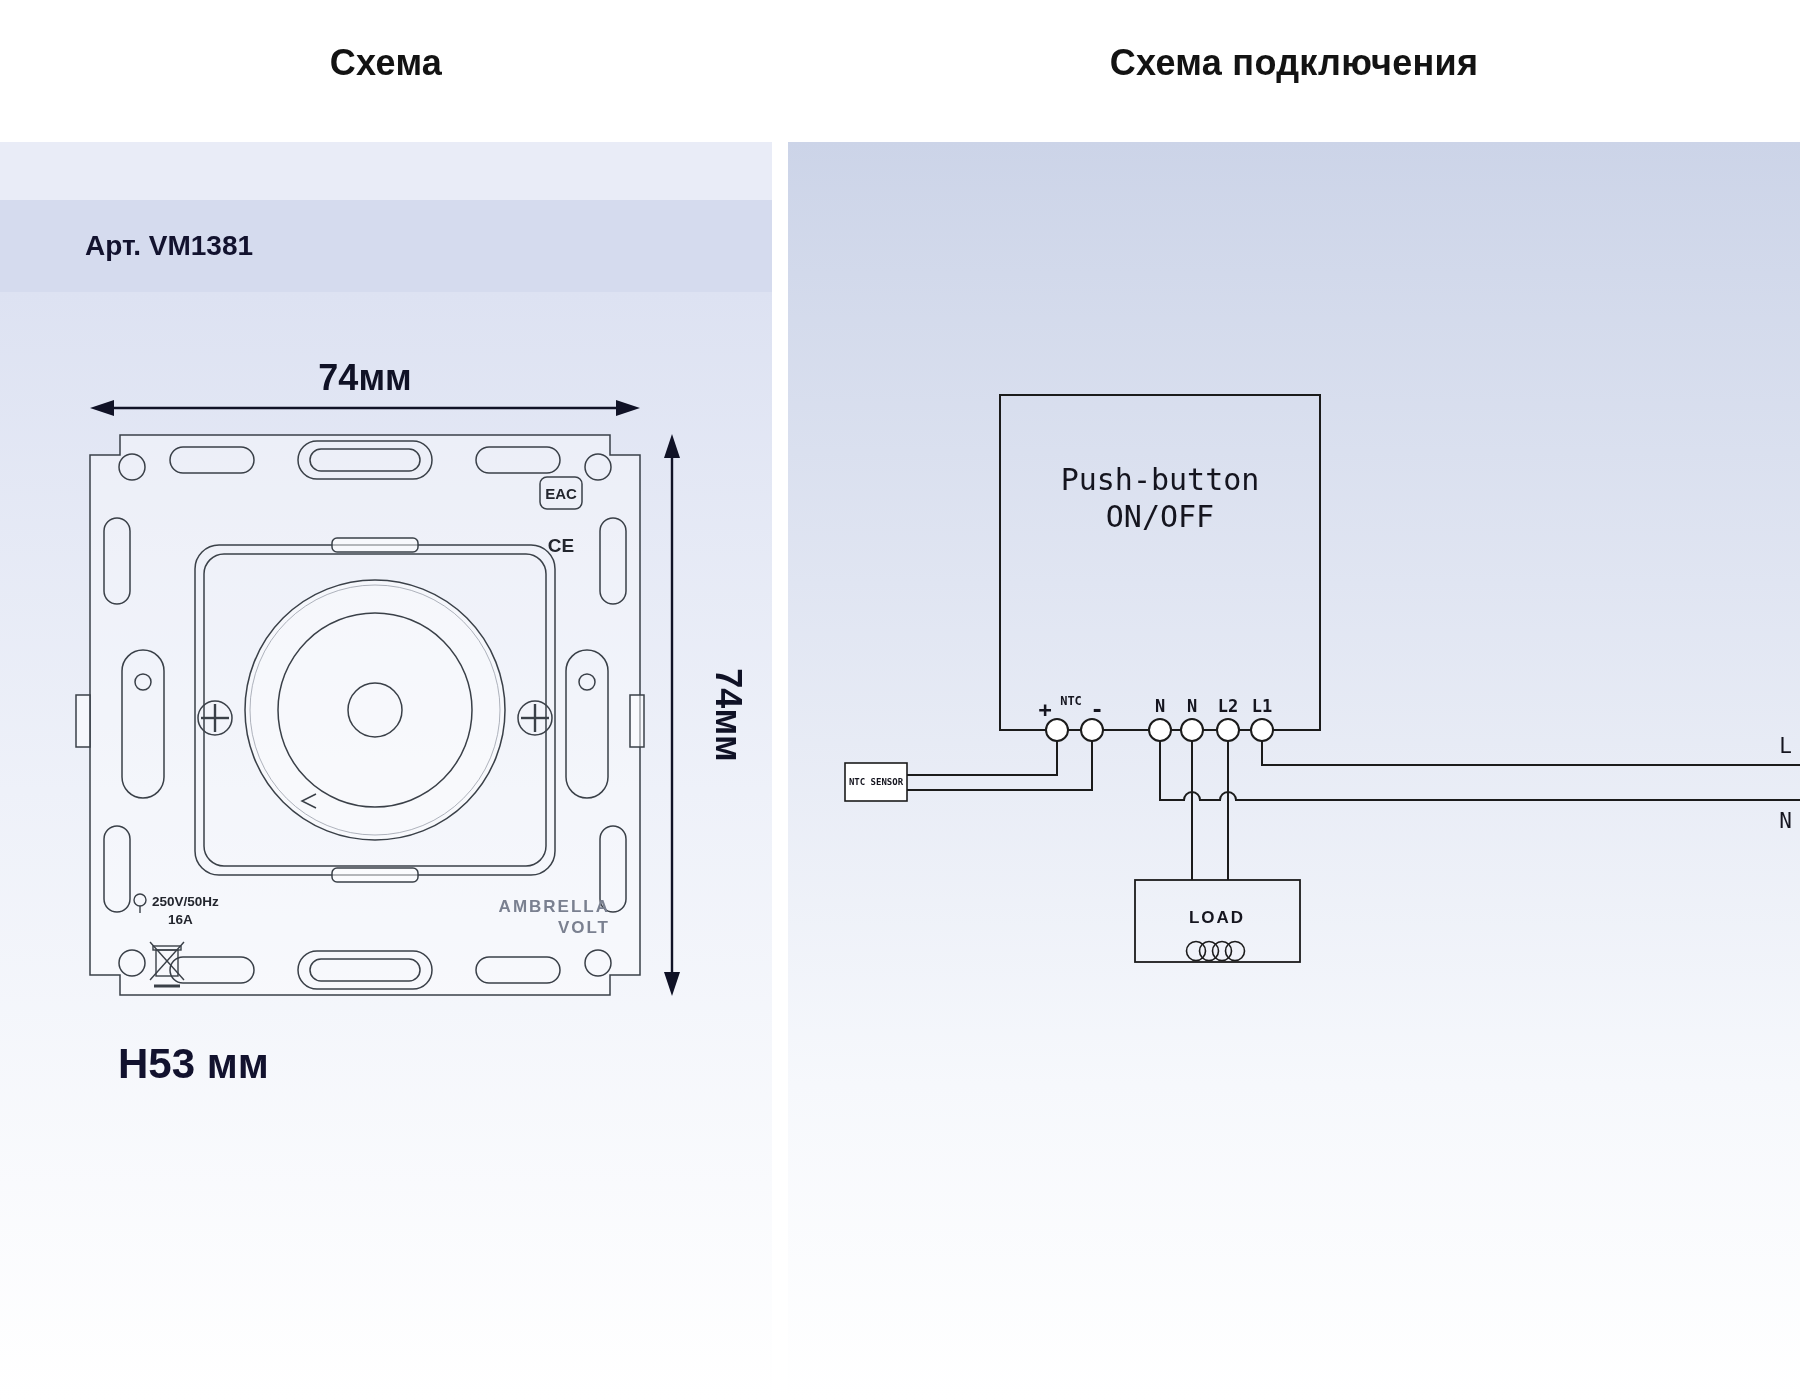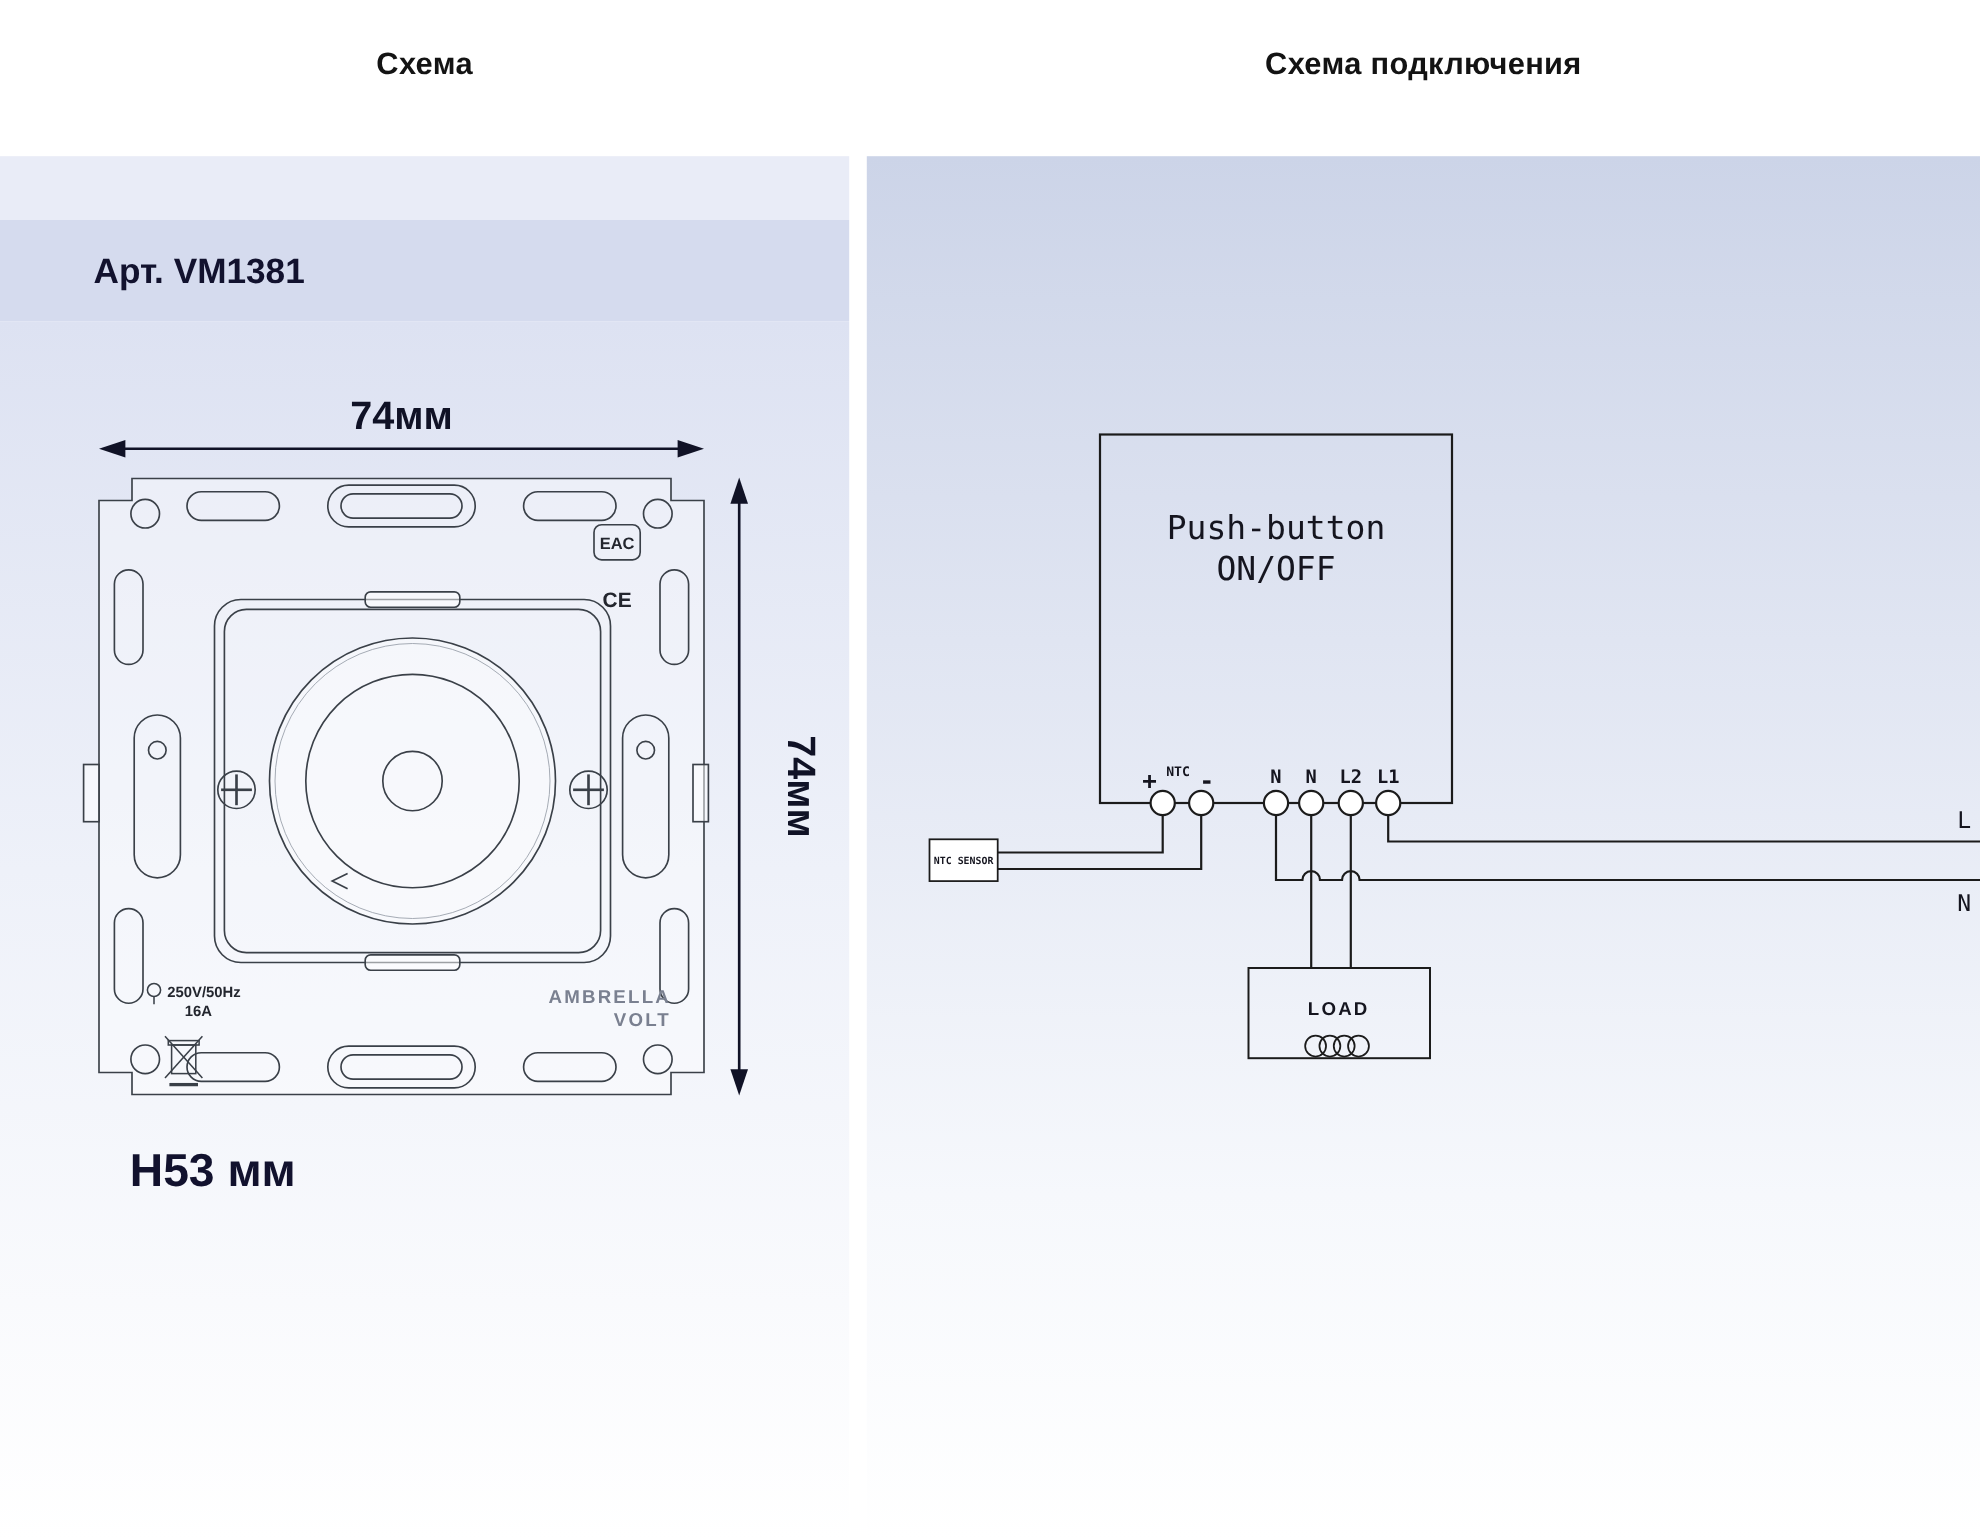--- a/index.html
+++ b/index.html
@@ -1,32 +1,32 @@
 <!DOCTYPE html>
 <html><head>
 <meta charset="utf-8">
 <style>
   html,body { margin:0; padding:0; background:#ffffff; }
   .page {
     position:relative; width:1800px; height:1400px; background:#ffffff;
     font-family:"Liberation Sans", sans-serif; overflow:hidden;
   }
   .header {
-    position:absolute; top:42px; font-size:28px; font-weight:600; color:#131313;
+    position:absolute; top:42px; font-size:36px; font-weight:600; color:#131313;
     text-align:center; letter-spacing:0.3px;
   }
   .header.left  { left:0; width:772px; }
   .header.right { left:788px; width:1012px; }
 
   .panel-left { position:absolute; top:142px; left:0; width:772px; height:1258px; }
   .panel-left .strip { height:58px; background:#e9ecf7; }
   .panel-left .art-band {
     height:92px; background:#d5dbee; display:flex; align-items:center;
     padding-left:85px; box-sizing:border-box;
-    font-size:32px; font-weight:700; color:#12122e;
+    font-size:28px; font-weight:700; color:#12122e;
   }
   .panel-left .panel-body {
     height:1108px;
     background:linear-gradient(180deg,#dde2f2 0%, #eef1f9 45%, #ffffff 100%);
   }
   .panel-right {
     position:absolute; top:142px; left:788px; width:1012px; height:1258px;
     background:linear-gradient(180deg,#ccd4e8 0%, #e0e5f2 35%, #f6f8fc 75%, #ffffff 100%);
   }
 

